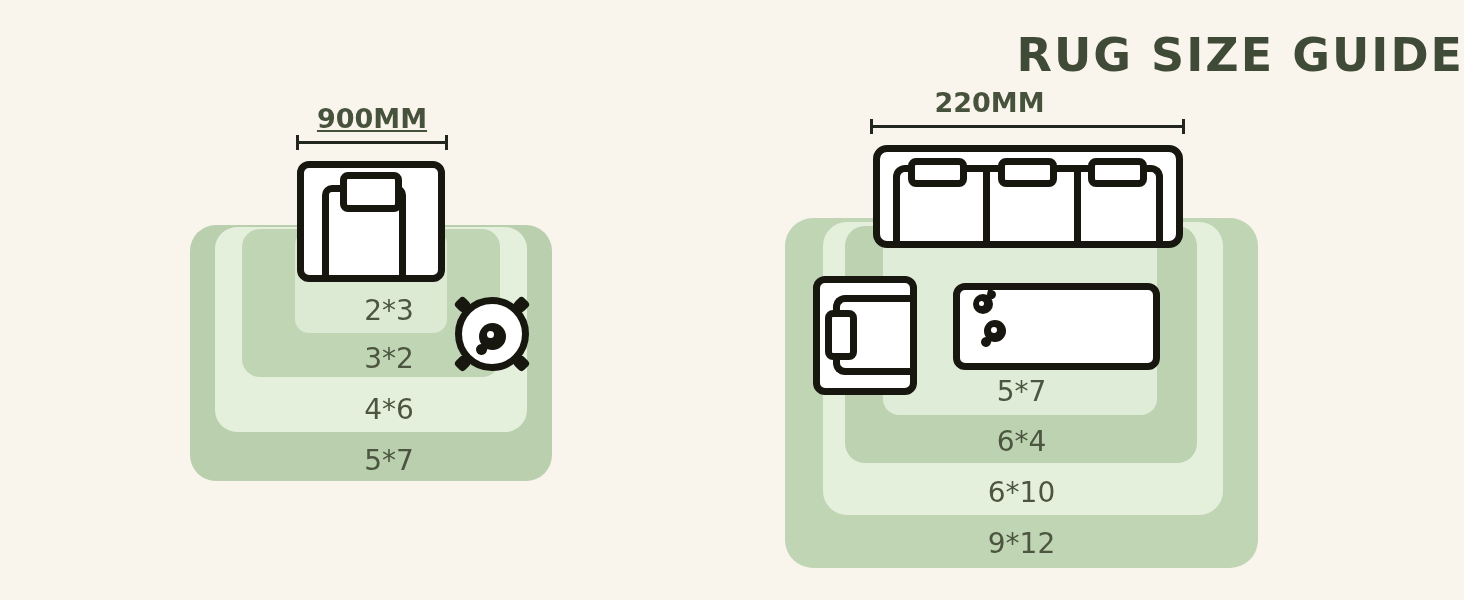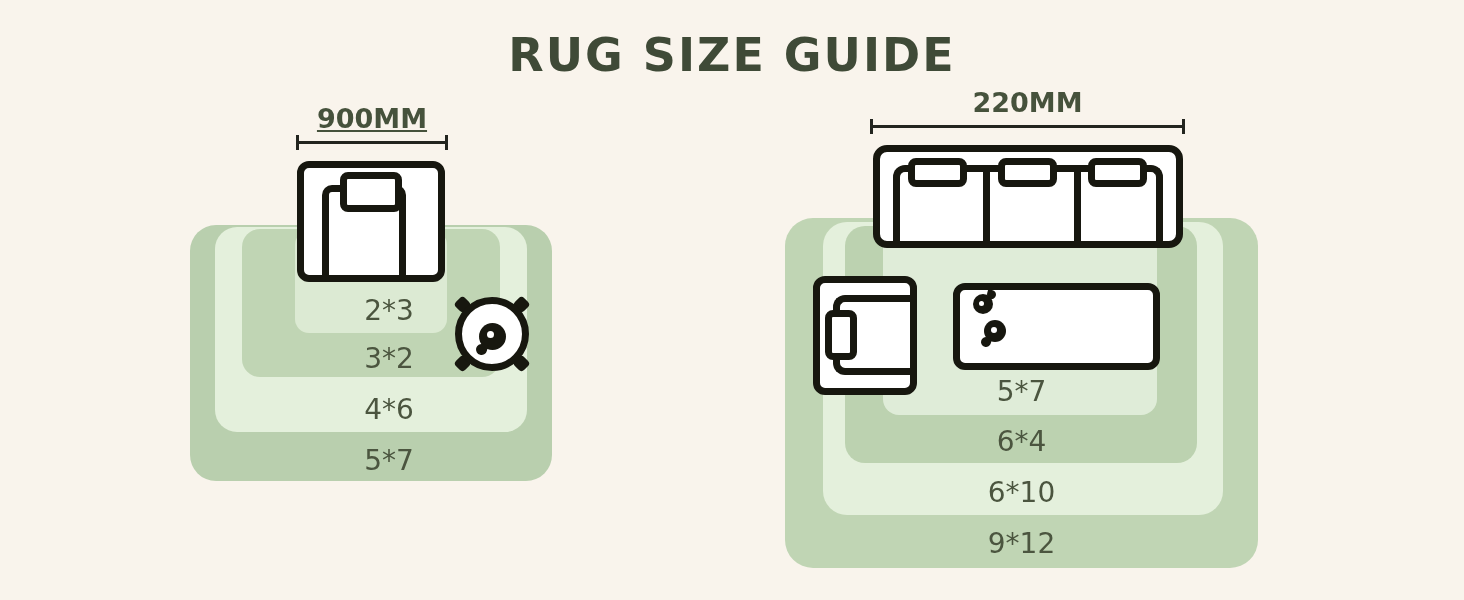--- a/index.html
+++ b/index.html
@@ -1,31 +1,31 @@
 <!DOCTYPE html>
 <html><head>
 <meta charset="utf-8">
 <style>
   * { margin:0; padding:0; box-sizing:border-box; }
   html,body { width:1464px; height:600px; }
   body { font-family:"DejaVu Sans","Liberation Sans",sans-serif; background:#f9f4ec; }
   .canvas { position:relative; width:1464px; height:600px; background:#f9f4ec; overflow:hidden; }
 
-  .title { position:absolute; left:0; right:0; top:28px; text-align:center;
+  .title { position:absolute; left:0; right:0; top:28px; text-align:right;
            font-size:46px; font-weight:800; letter-spacing:2px; color:#3f4a37; }
 
   
   .dim-label { position:absolute; text-align:center; font-weight:700; font-size:27px; color:#46523c; }
   .dim-line  { position:absolute; height:3px; background:#23251f; }
   .dim-line::before, .dim-line::after { content:""; position:absolute; width:3px; height:15px; top:-6px; background:#23251f; }
   .dim-line::before { left:0; } .dim-line::after { right:0; }
   .dim-left  { left:296px; top:141px; width:152px; }
   .dim-right { left:870px; top:125px; width:315px; }
   .dim-label-left  { left:296px; top:103px; width:152px;text-decoration:underline; }
-  .dim-label-right { left:870px; top:87px;  width:315px; }
+  .dim-label-right { left:832px; top:87px;  width:315px; }
 
   
   .rug { position:absolute; }
   .lr1 { left:190px; top:225px; width:362px; height:256px; border-radius:26px; background:#b9cfae; }
   .lr2 { left:215px; top:227px; width:312px; height:205px; border-radius:22px; background:#e4f0dc; }
   .lr3 { left:242px; top:229px; width:258px; height:148px; border-radius:18px; background:#c0d5b4; }
   .lr4 { left:295px; top:231px; width:152px; height:102px; border-radius:14px; background:#dcead3; }
 
   .rr1 { left:785px; top:218px; width:473px; height:350px; border-radius:28px; background:#c0d5b4; }
   .rr2 { left:823px; top:222px; width:400px; height:293px; border-radius:24px; background:#e4f0dc; }

